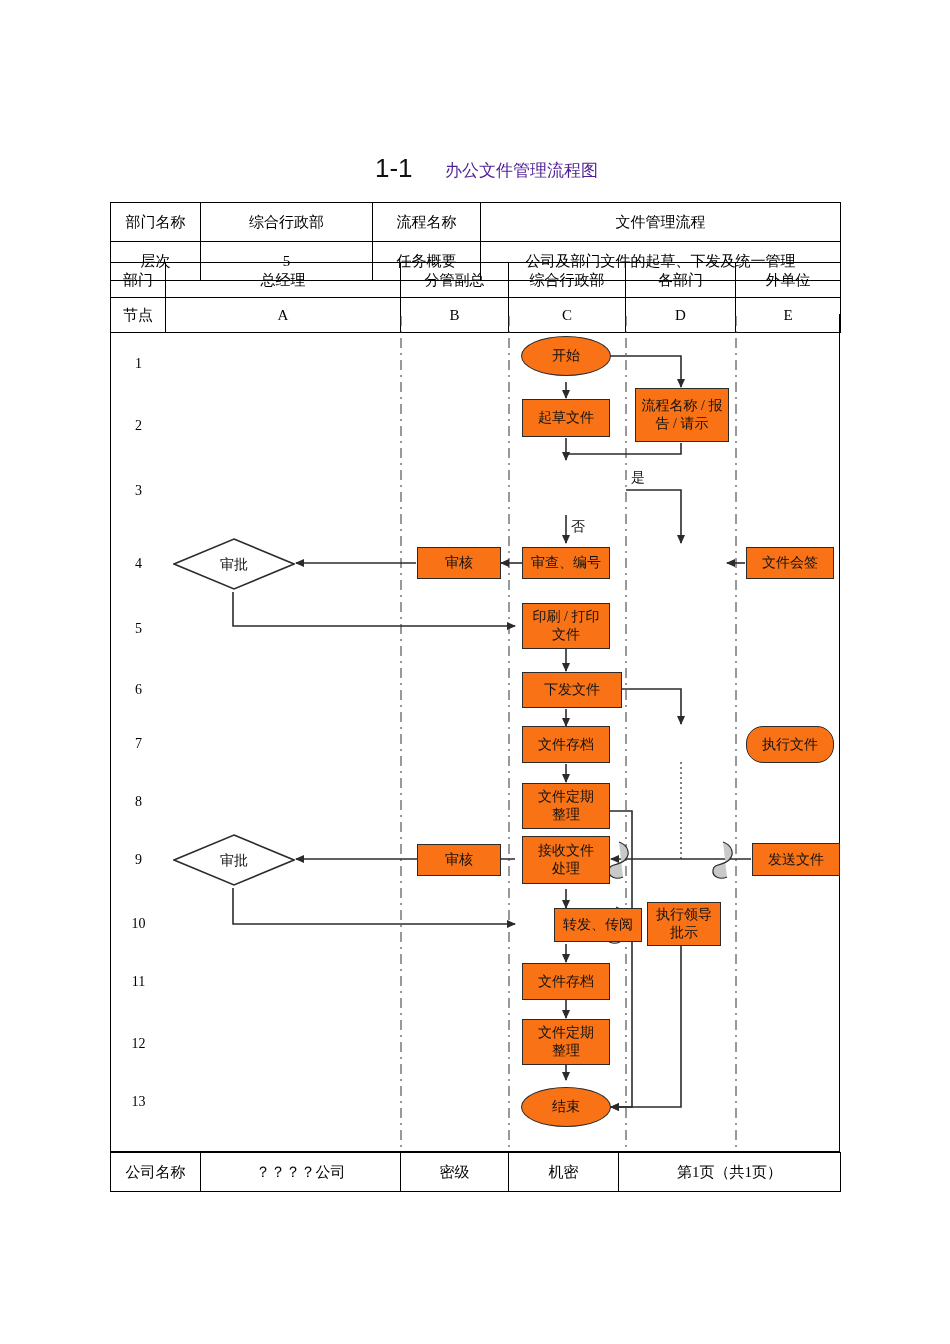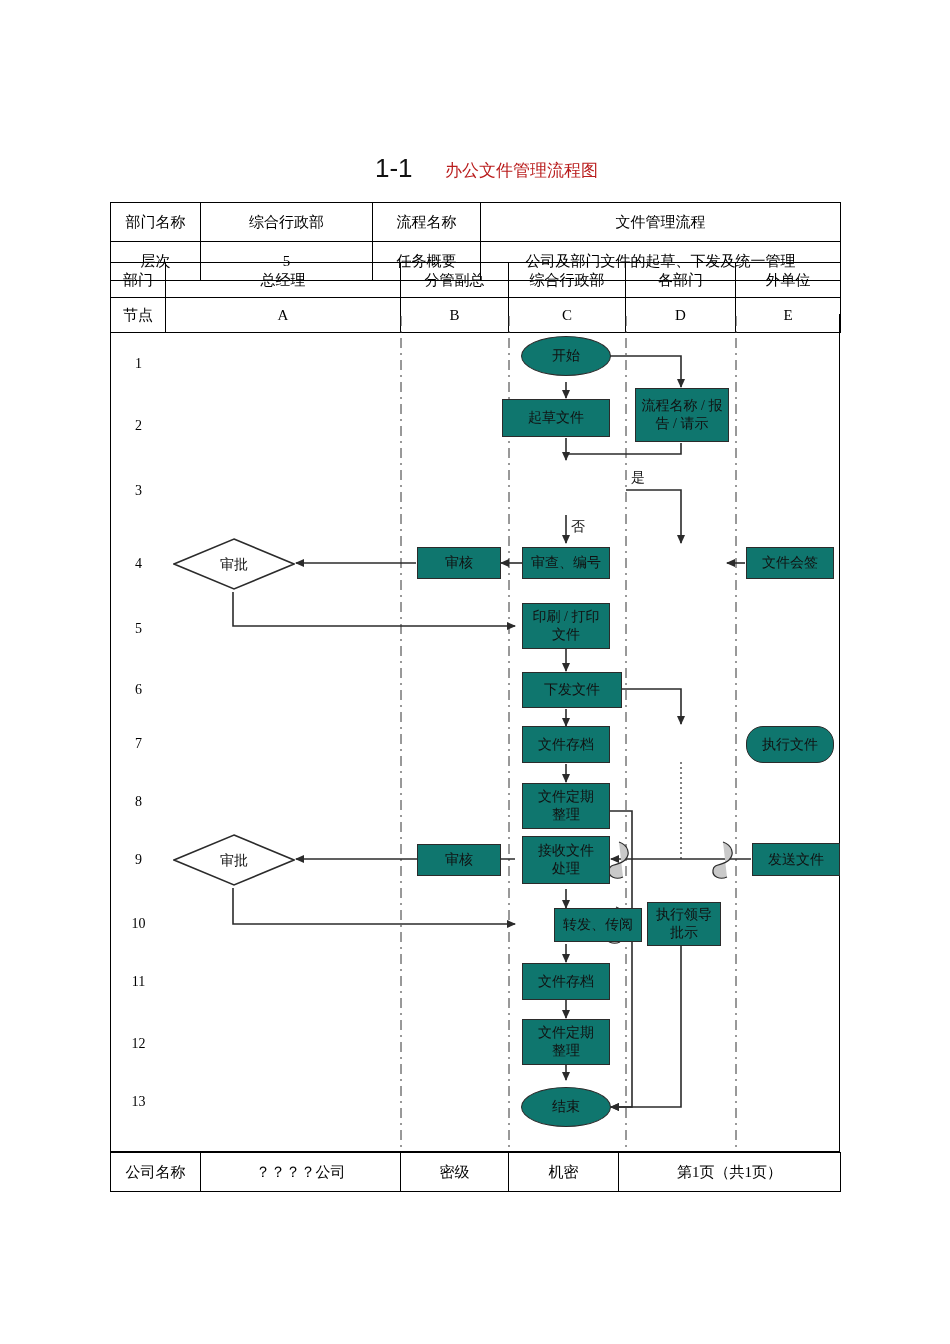--- a/index.html
+++ b/index.html
@@ -13,21 +13,21 @@
 
   
   #title-row{position:absolute;left:110px;top:152px;width:730px;height:36px;}
   #title-num{
     position:absolute;left:265px;top:0;
     font-family:"Liberation Sans","DejaVu Sans",sans-serif;
     font-size:26px;letter-spacing:0px;line-height:32px;color:#111;
   }
   #title-text{
     position:absolute;left:335px;top:7px;
-    font-size:17px;line-height:24px;color:#b91c1c;
+    font-size:17px;line-height:24px;color:#4c1d95;
   }
 
   
   table.meta{
     position:absolute;border-collapse:collapse;table-layout:fixed;
     font-size:15px;
   }
   table.meta td{
     border:1px solid #000;text-align:center;vertical-align:middle;
     padding:4px;height:30px;white-space:nowrap;
@@ -49,21 +49,21 @@
     position:absolute;width:55px;text-align:center;
     font-size:14px;color:#000;
     font-family:"Liberation Serif","DejaVu Serif",serif;
   }
 
   
   .node{
     position:absolute;box-sizing:border-box;
     display:flex;align-items:center;justify-content:center;
     text-align:center;font-size:14px;line-height:18px;color:#111;
-    background:#0f766e;
+    background:#f97316;
   }
   .node.proc{border:1.6px solid #2b2b2b;}
   .node.term{border:1.6px solid #2b2b2b;border-radius:50%;}
   .node.dec{border:none;background:transparent;}
   .dec-svg{position:absolute;left:0;top:0;width:100%;height:100%;}
   .dec-label{position:relative;z-index:2;font-size:14px;line-height:17px;}
   .edgelabel{
     position:absolute;font-size:14px;color:#111;background:transparent;
   }
 </style>
@@ -212,21 +212,21 @@
     <div class="rownum" style="left:0px;top:422px;">7</div>
     <div class="rownum" style="left:0px;top:480px;">8</div>
     <div class="rownum" style="left:0px;top:538px;">9</div>
     <div class="rownum" style="left:0px;top:602px;">10</div>
     <div class="rownum" style="left:0px;top:660px;">11</div>
     <div class="rownum" style="left:0px;top:722px;">12</div>
     <div class="rownum" style="left:0px;top:780px;">13</div>
 
     <div class="node term" style="left:410px;top:22px;width:90px;height:40px;">开始</div>
 
-    <div class="node proc" style="left:391px;top:85px;width:108px;height:38px;">起草文件</div>
+    <div class="node proc" style="left:411px;top:85px;width:88px;height:38px;">起草文件</div>
     <div class="node proc" style="left:524px;top:74px;width:94px;height:54px;">流程名称 / 报告 / 请示</div>
 
     <div class="edgelabel" style="left:520px;top:155px;">是</div>
     <div class="edgelabel" style="left:460px;top:204px;">否</div>
 
     <div class="node dec" style="left:62px;top:224px;width:122px;height:52px;">
       <svg class="dec-svg" viewBox="0 0 122 52" preserveAspectRatio="none">
         <polygon points="61,1 121,26 61,51 1,26" fill="#fff" stroke="#2b2b2b" stroke-width="1.6"></polygon>
       </svg>
       <span class="dec-label">审批</span>

